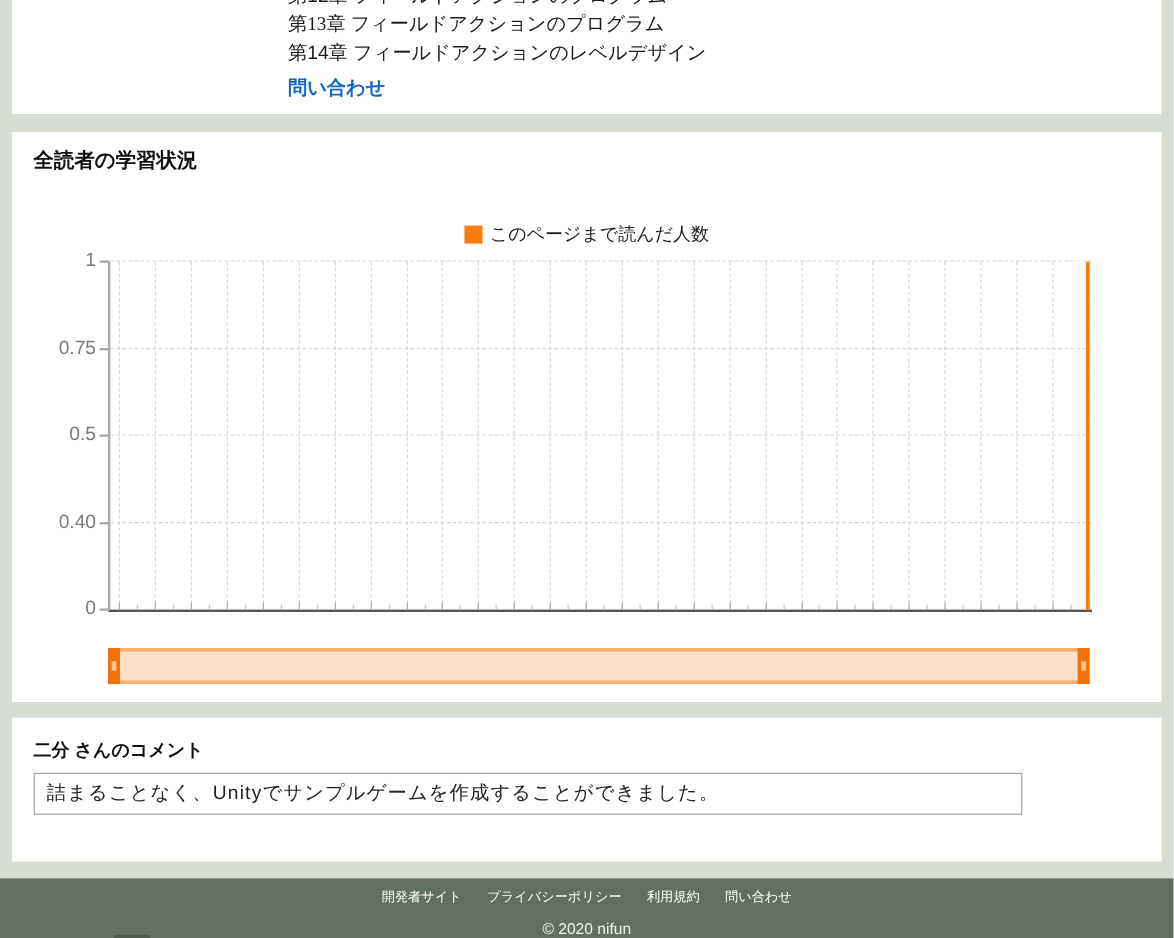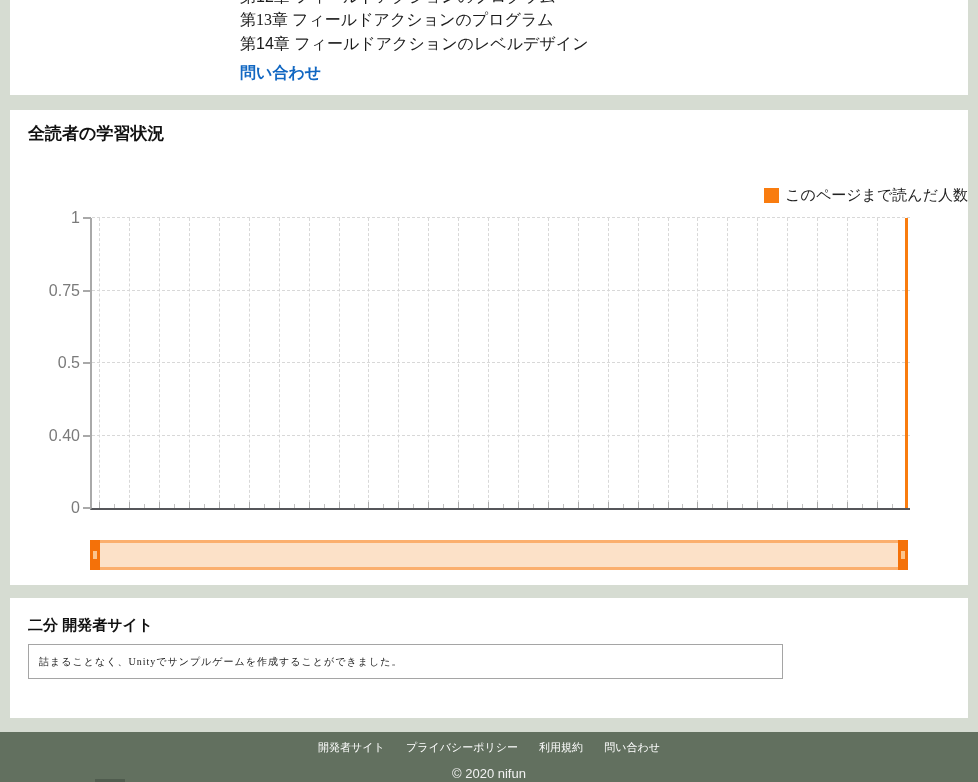--- a/index.html
+++ b/index.html
@@ -15,21 +15,21 @@
   .clipped-line{position:absolute; left:230px; top:0; height:6px; width:420px; overflow:hidden;}
   .clipped-line span{display:block; margin-top:-13px; font-size:16px; color:#1a1a1a; white-space:nowrap;}
   .toc-line{position:absolute; left:230px; font-size:16px; color:#1a1a1a; white-space:nowrap;}
   .toc-line.l1{top:10px;font-family:Liberation Serif, serif;}
   .toc-line.l2{top:34px;}
   .show-less{position:absolute; left:230px; top:63px; font-size:16px; font-weight:bold; color:#1167c2; text-decoration:none; cursor:pointer;}
   
   .chart-card{top:110px; height:475px;}
   .section-title{position:absolute; left:18px; top:12px; margin:0; font-size:17px; font-weight:bold; color:#111;}
   .formula{position:absolute; left:36px; top:42px; font-size:15px; color:#222;}
-  .legend{position:absolute; left:0; top:76px; width:100%; text-align:right; font-size:15px; color:#222; cursor:pointer;}
+  .legend{position:absolute; left:0; top:76px; width:100%; text-align:center; font-size:15px; color:#222; cursor:pointer;}
   .legend-swatch{display:inline-block; width:15px; height:15px; background:#f97c0f; vertical-align:-3px; margin-right:6px;}
   .chart{position:absolute; left:0; top:108px; width:958px; height:290px;}
   .ylabels{position:absolute; left:0; top:0; width:72px; height:100%;}
   .ylab{position:absolute; right:2px; font-size:16px; color:#7a7a7a; white-space:nowrap;}
   .plot{
     position:absolute; left:80px; top:0; width:818px; height:290px; box-sizing:content-box;
     border-left:2px solid #a9a9a9; border-bottom:2px solid #55565a;
   }
   .hgrid{position:absolute; left:0; right:0; height:0; border-top:1px dashed #d8d8d8;}
   .vgrid{position:absolute; top:0; bottom:0; width:0; border-left:1px dashed #d8d8d8;}
@@ -46,23 +46,23 @@
     cursor:pointer;
   }
   .slider-handle{position:absolute; top:-3px; width:10px; height:30px; background:#f47109; cursor:ew-resize;}
   .slider-handle.left{left:0;}
   .slider-handle.right{right:0;}
   .grip{position:absolute; left:3px; top:11px; width:4px; height:8px; background:#fbc48c;}
   
   .comment-card{top:598px; height:120px;}
   .comment-title{position:absolute; left:18px; top:18px; margin:0; font-size:15px; font-weight:bold; color:#111;}
   .comment-box{
-    position:absolute; left:18px; top:46px; width:755px; height:35px;
+    position:absolute; left:18px; top:46px; width:824px; height:35px;
     border:1px solid #a5a5a5; box-sizing:border-box;
-    font-family:Liberation Serif, serif; font-size:10px; letter-spacing:1px;
+    font-family:Liberation Sans, sans-serif; font-size:16px; letter-spacing:1px;
     line-height:33px; padding-left:10px; color:#222; white-space:nowrap; overflow:hidden;
   }
   
   .footer{position:absolute; left:0; top:732px; width:978px; height:50px; background:#62705f; color:#ffffff; text-align:center;}
   .footer-links{padding-top:8px; font-size:11px;}
   .footer-link{display:inline-block; margin:0 9px; color:#ffffff; text-decoration:none; cursor:pointer;}
   .copyright{margin-top:11px; font-size:13px; color:#f2f2f2;}
   .edge-artifact{position:absolute; left:95px; bottom:0; width:30px; height:3px; background:#4f5c4e;}
 </style>
 </head>
@@ -225,21 +225,21 @@
       <div class="slider-handle left">
         <span class="grip"></span>
       </div>
       <div class="slider-handle right">
         <span class="grip"></span>
       </div>
     </div>
   </div>
 
   <div class="card comment-card">
-    <h2 class="comment-title">二分 開発者サイト</h2>
+    <h2 class="comment-title">二分 さんのコメント</h2>
     <div class="comment-box">
       <span>詰まることなく、Unityでサンプルゲームを作成することができました。</span>
     </div>
   </div>
 
   <div class="footer">
     <div class="footer-links">
       <a class="footer-link">開発者サイト</a>
       <a class="footer-link">プライバシーポリシー</a>
       <a class="footer-link">利用規約</a>

